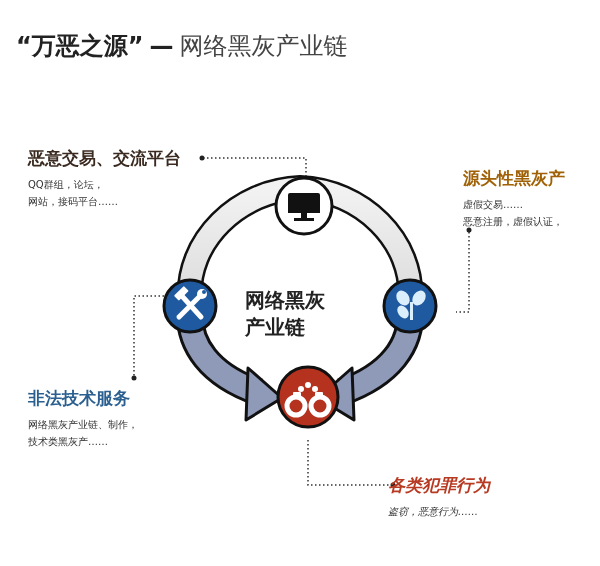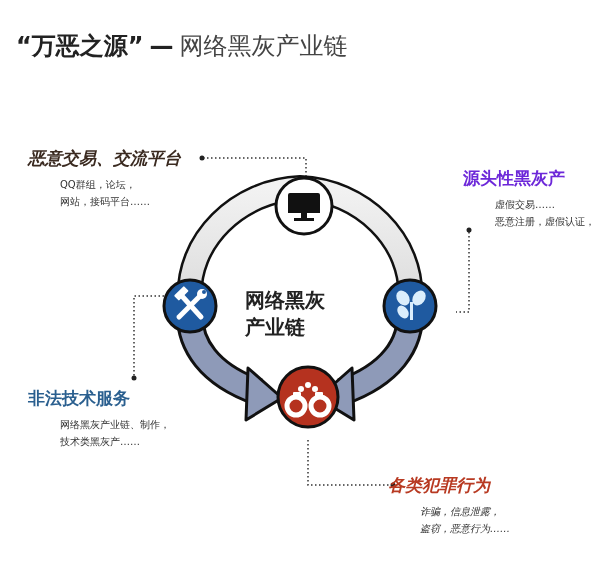--- a/index.html
+++ b/index.html
@@ -4,21 +4,21 @@
 <style>
   html, body { margin: 0; padding: 0; background: #ffffff; }
   body { width: 600px; height: 566px; position: relative; overflow: hidden; font-family: "DejaVu Sans", sans-serif; }
   .title { position: absolute; top: 30px; left: 0; width: 600px; text-align: left; font-size: 24px; color: #333; white-space: nowrap; margin-left: 16px; }
   .title .bold { font-weight: bold; color: #222; }
   .title .dash { font-weight: bold; color: #222; margin: 0 6px; }
   .title .light { color: #444; }
   svg.diagram { position: absolute; left: 0; top: 0; }
   .block { position: absolute; }
   .block .head { font-size: 17px; font-weight: bold; white-space: nowrap; }
-  .block .desc { font-size: 10px; color: #333; line-height: 17px; margin-top: 6px; white-space: nowrap; margin-left: 32px; }
+  .block .desc { font-size: 10px; color: #333; line-height: 17px; margin-top: 6px; white-space: nowrap; }
   .center-label { position: absolute; left: 245px; top: 287px; width: 110px; font-size: 20px; font-weight: bold; color: #222; line-height: 27px; }
 </style>
 </head>
 <body>
 
 <div class="title">
   <span class="bold">“万恶之源”</span><span class="dash">—</span><span class="light">网络黑灰产业链</span>
 </div>
 
 <svg class="diagram" width="600" height="566" viewBox="0 0 600 566">
@@ -111,42 +111,41 @@
     </g>
   </g>
 </svg>
 
 <div class="center-label">
   <div>网络黑灰</div>
   <div>产业链</div>
 </div>
 
 <div class="block" style="left:28px; top:147px;">
-  <div class="head" style="color:#3a2a20;font-style:italic;">恶意交易、交流平台</div>
+  <div class="head" style="color:#3a2a20;">恶意交易、交流平台</div>
   <div class="desc">
     <div>QQ群组，论坛，</div>
     <div>网站，接码平台……</div>
   </div>
 </div>
 
 <div class="block" style="left:463px; top:167px;">
-  <div class="head" style="color:#6d28d9;">源头性黑灰产</div>
+  <div class="head" style="color:#a16207;">源头性黑灰产</div>
   <div class="desc">
     <div>虚假交易……</div>
     <div>恶意注册，虚假认证，</div>
   </div>
 </div>
 
 <div class="block" style="left:28px; top:387px;">
   <div class="head" style="color:#2a5f8f;">非法技术服务</div>
   <div class="desc">
     <div>网络黑灰产业链、制作，</div>
     <div>技术类黑灰产……</div>
   </div>
 </div>
 
 <div class="block" style="left:388px; top:474px;font-style:italic;">
   <div class="head" style="color:#b83a22;">各类犯罪行为</div>
   <div class="desc">
-    <div>诈骗，信息泄露，</div>
     <div>盗窃，恶意行为……</div>
   </div>
 </div>
 
 </body></html>

